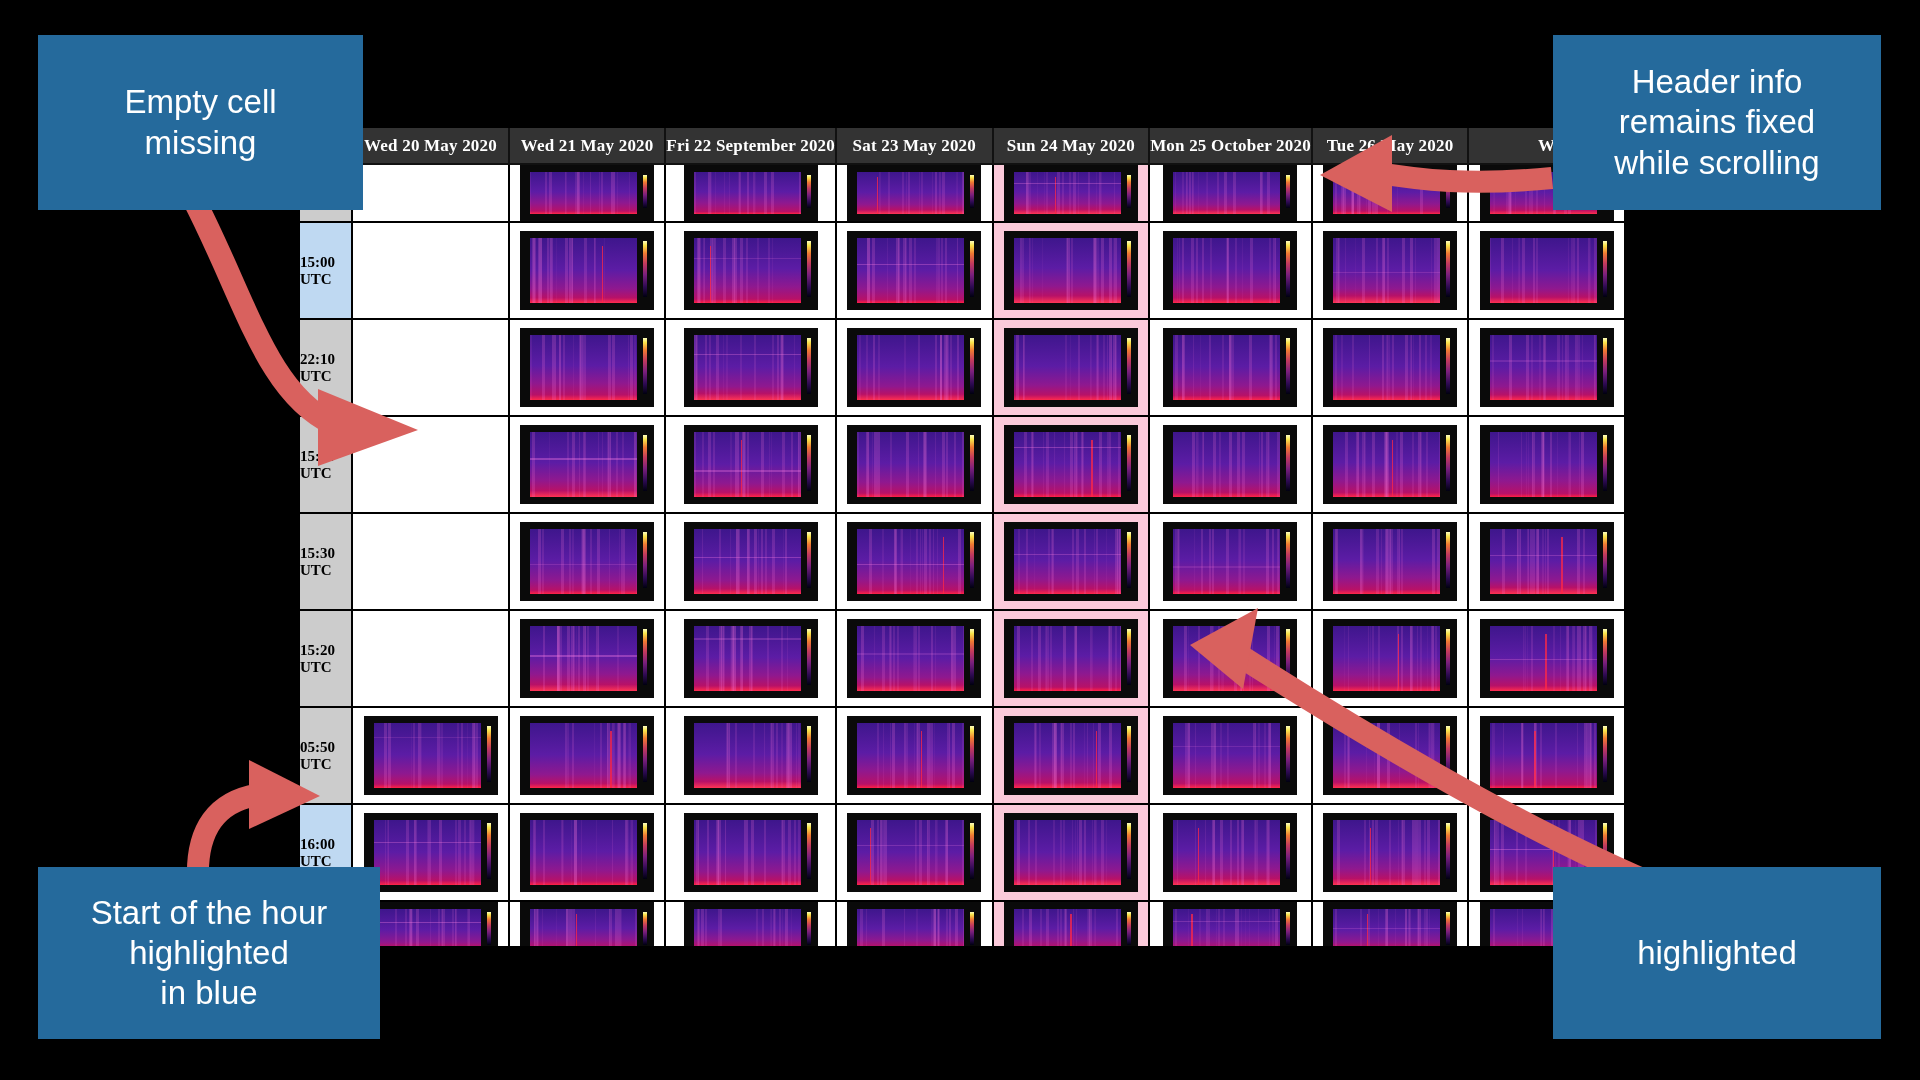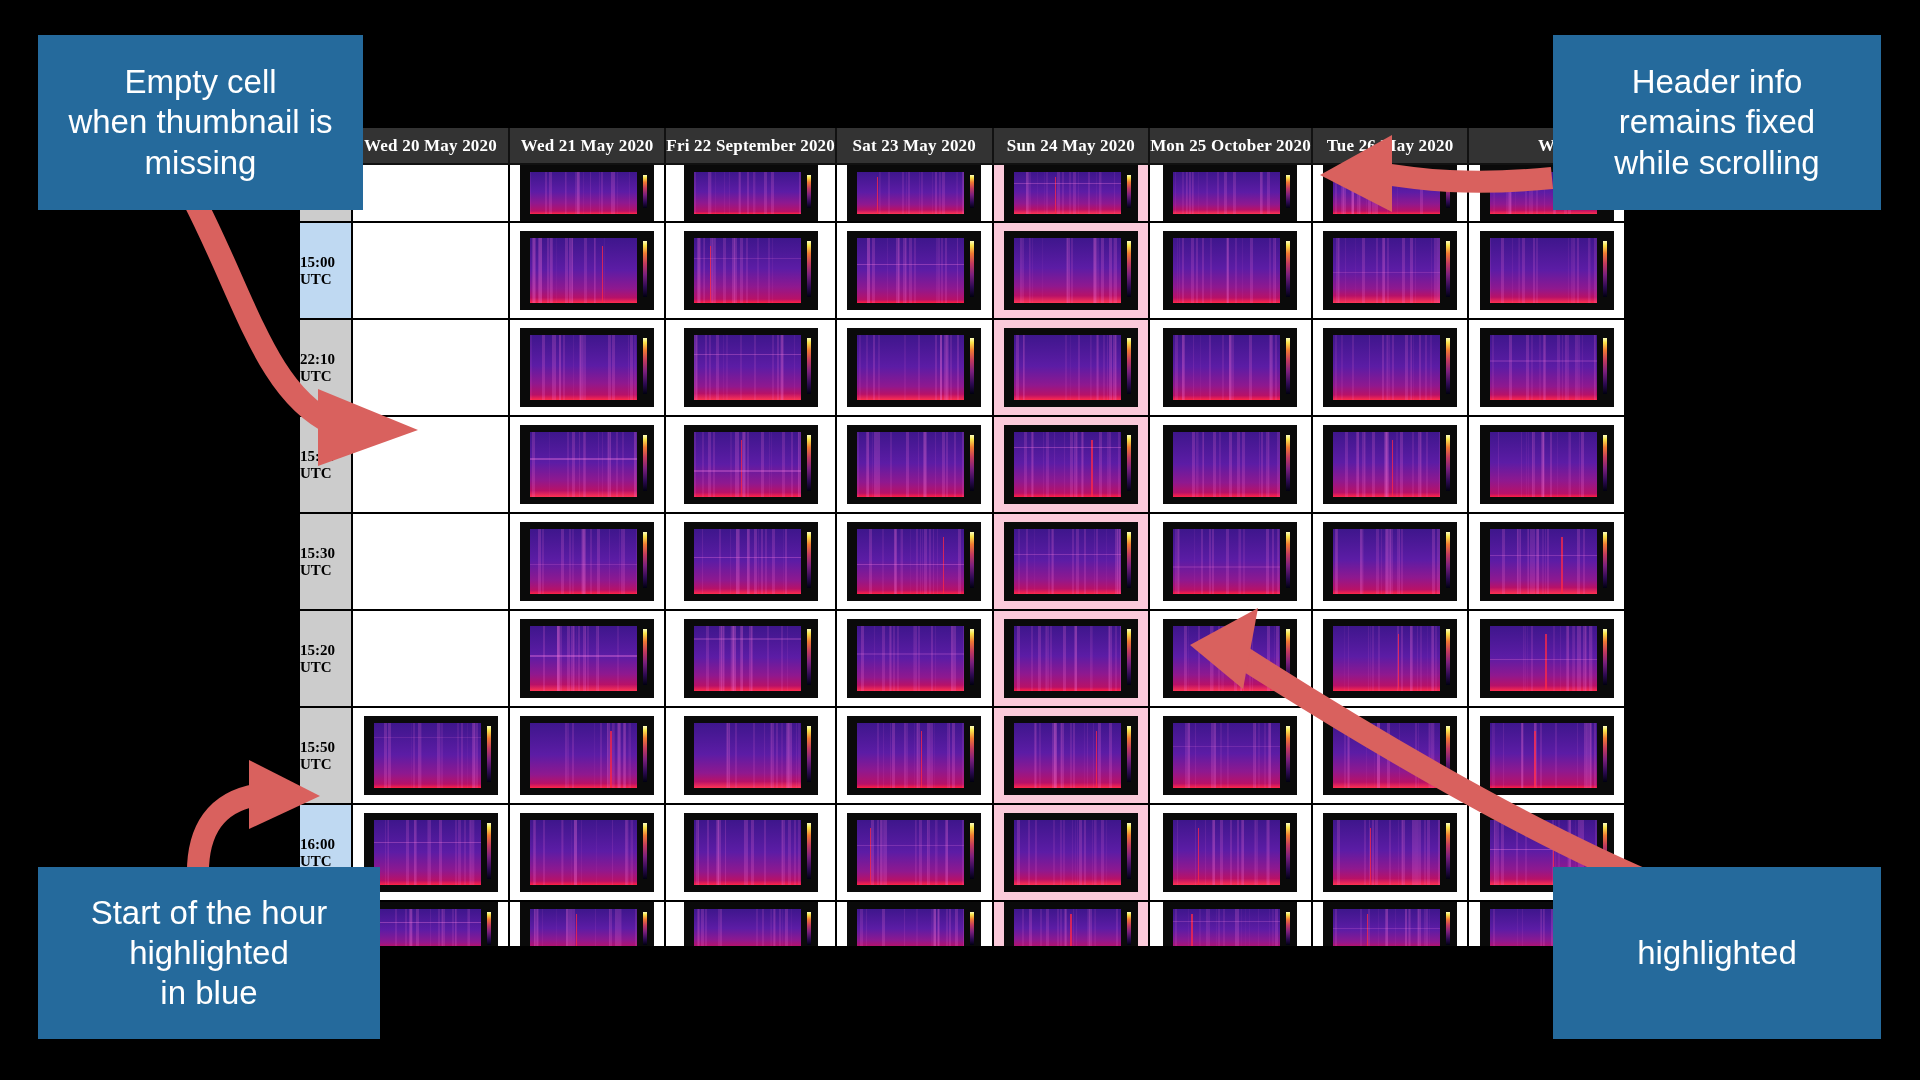--- a/index.html
+++ b/index.html
@@ -1021,21 +1021,21 @@
                 <i style="top: 0px; bottom: 0px; left: 87.2%; width: 2.7%; background: rgba(255, 120, 220, 0.192);"></i>
                 <i style="top: 0px; bottom: 0px; left: 31.2%; width: 1.3%; background: rgba(255, 120, 220, 0.098);"></i>
                 <i style="top: 0px; bottom: 0px; left: 95.3%; width: 0.8%; background: rgba(255, 120, 220, 0.067);"></i>
                 <i style="top: 0px; bottom: 0px; left: 32.6%; width: 1.1%; background: rgba(255, 120, 220, 0.082);"></i>
                 <i style="top: 12%; bottom: 0px; left: 52.1%; width: 1.2%; background: rgba(255, 40, 70, 0.75);"></i>
                 <i style="left: 0px; right: 0px; top: 50.6%; height: 2%; background: rgba(255, 130, 230, 0.25);"></i>
               </span><span class="cbar"></span></span></td>
         </tr>
         <tr>
           <td class="timecell">
-            <div>15:50</div>
+            <div>05:50</div>
             <div>UTC</div>
           </td>
           <td class="cell"><span class="thumb"><span class="spec">
                 <i style="inset: 0px; background: linear-gradient(to top, rgb(255, 34, 70) 0%, rgba(214, 18, 120, 0.85) 6%, rgba(150, 25, 150, 0.95) 22%, rgb(92, 28, 165) 51%, rgb(62, 22, 140) 100%);"></i>
                 <i style="top: 0px; bottom: 0px; left: 94.3%; width: 1.6%; background: rgba(255, 120, 220, 0.114);"></i>
                 <i style="top: 0px; bottom: 0px; left: 44.8%; width: 0.9%; background: rgba(255, 120, 220, 0.07);"></i>
                 <i style="top: 0px; bottom: 0px; left: 62.3%; width: 0.8%; background: rgba(255, 120, 220, 0.063);"></i>
                 <i style="top: 0px; bottom: 0px; left: 41.9%; width: 2.7%; background: rgba(255, 120, 220, 0.19);"></i>
                 <i style="top: 0px; bottom: 0px; left: 36.5%; width: 1.8%; background: rgba(255, 120, 220, 0.13);"></i>
                 <i style="top: 0px; bottom: 0px; left: 63.2%; width: 1.3%; background: rgba(255, 120, 220, 0.098);"></i>
@@ -1538,21 +1538,20 @@
   <path d="M 1667,890 C 1520,830 1340,720 1234,652" stroke="#D9615E" stroke-width="23" fill="none"></path>
   <polygon points="1258,608 1190,645 1243,689"></polygon>
 
   <g fill="#D9615E"></g>
 </svg>
 <style>.arrow-layer polygon{fill:#D9615E;}</style>
 
 <div class="callout" id="callout-empty">
   <div>
     <div>Empty cell</div>
-    <div>when thumbnail is</div>
     <div>missing</div>
   </div>
 </div>
 
 <div class="callout" id="callout-header">
   <div>
     <div>Header info</div>
     <div>remains fixed</div>
     <div>while scrolling</div>
   </div>

